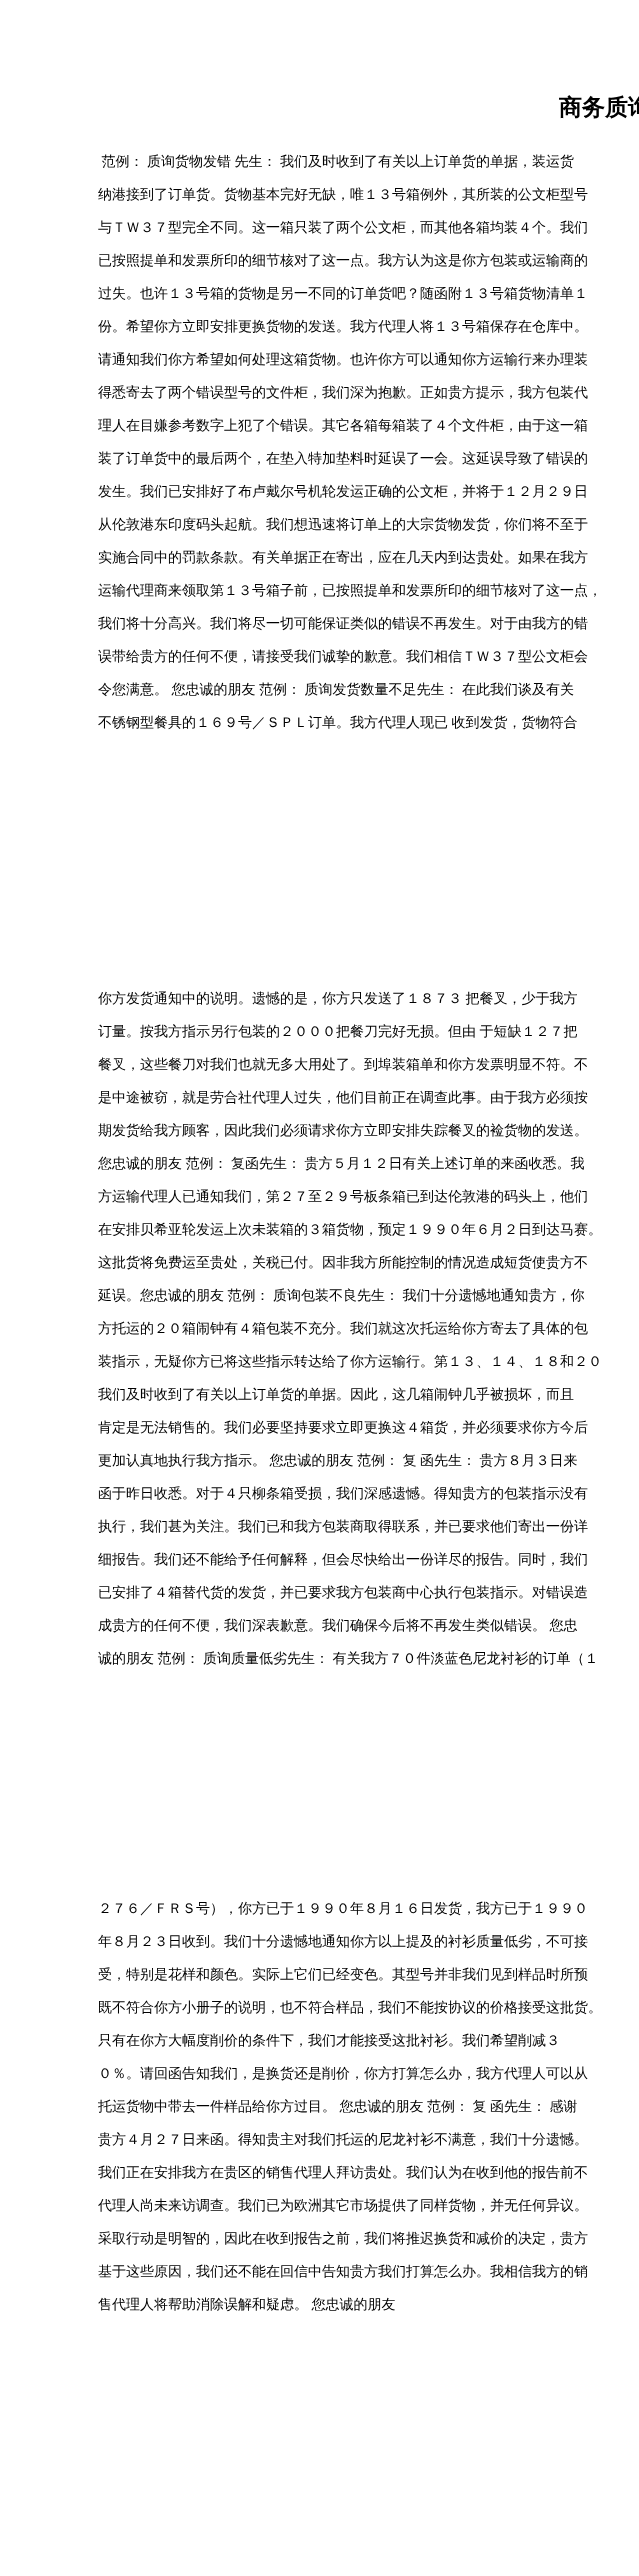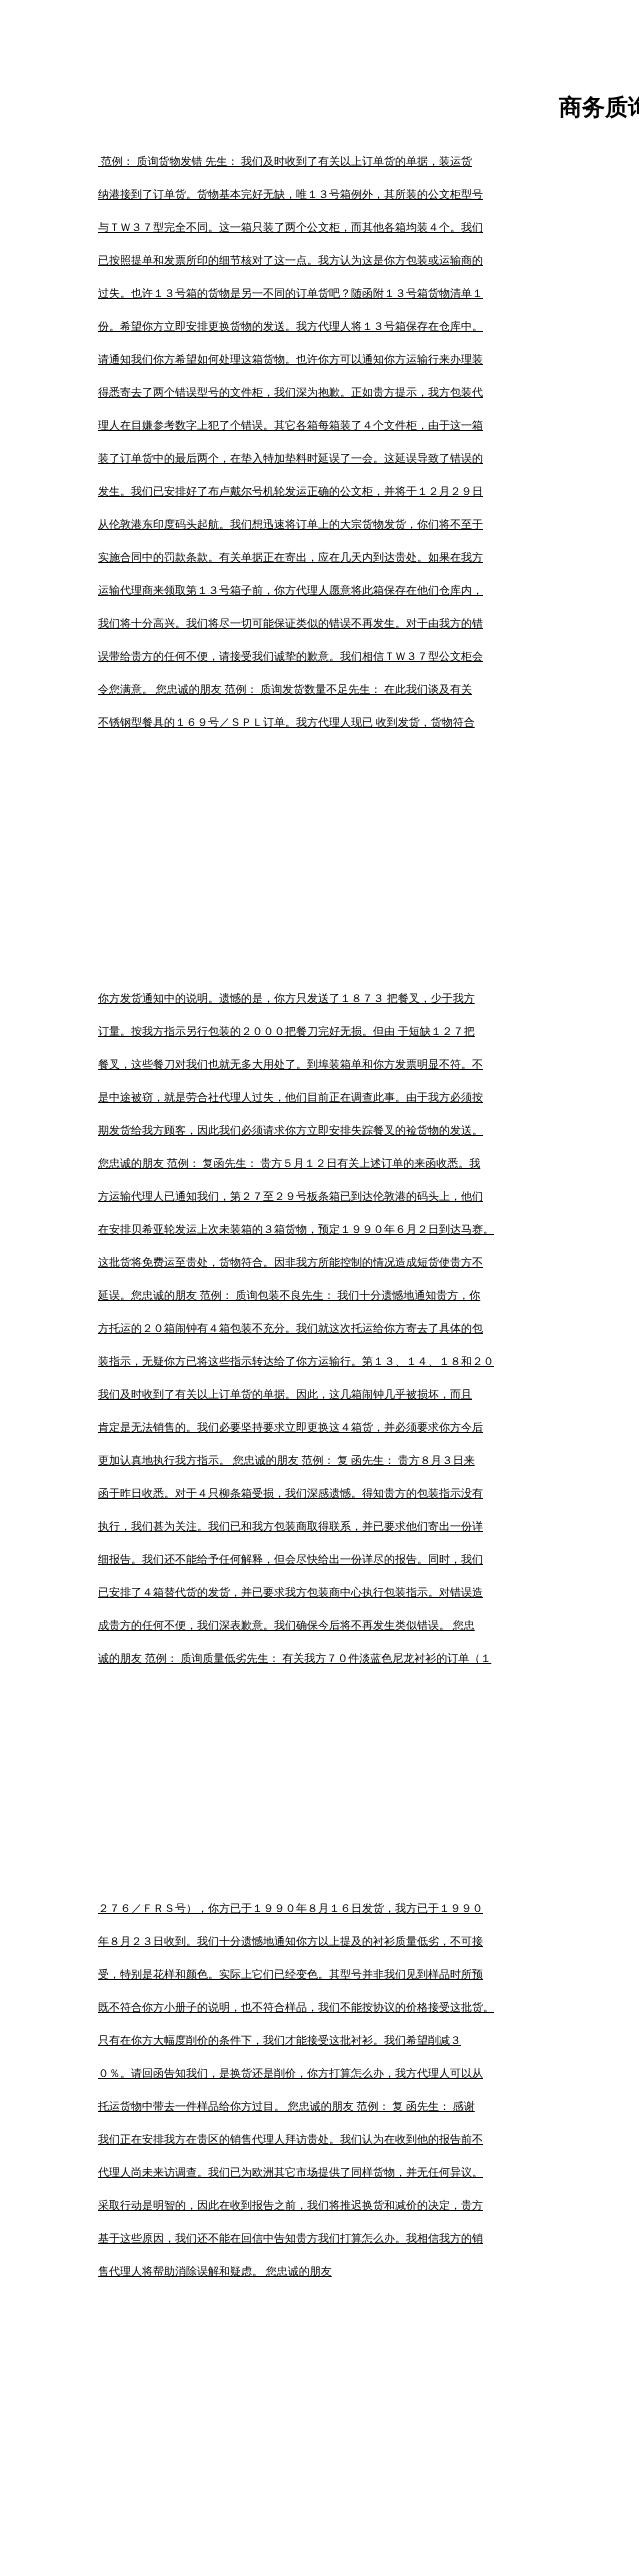--- a/index.html
+++ b/index.html
@@ -26,25 +26,24 @@
     padding-left: 35px;
   }
   .para {
     position: absolute;
     left: 98px;
     width: 453px;
   }
   .line {
     height: 33px;
     line-height: 33px;
-    font-size: 11px;
+    font-size: 14px;
     white-space: pre;
     letter-spacing: 0px;
     color: #000000;
-    text-decoration: underline;
   }
 </style>
 </head>
 <body>
 
 <div class="page">
   <h1 class="title">商务质询函</h1>
   <div class="para" style="top:145px">
       <div class="line"> 范例： 质询货物发错 先生： 我们及时收到了有关以上订单货的单据，装运货</div>
       <div class="line">纳港接到了订单货。货物基本完好无缺，唯１３号箱例外，其所装的公文柜型号</div>
@@ -52,36 +51,36 @@
       <div class="line">已按照提单和发票所印的细节核对了这一点。我方认为这是你方包装或运输商的</div>
       <div class="line">过失。也许１３号箱的货物是另一不同的订单货吧？随函附１３号箱货物清单１</div>
       <div class="line">份。希望你方立即安排更换货物的发送。我方代理人将１３号箱保存在仓库中。</div>
       <div class="line">请通知我们你方希望如何处理这箱货物。也许你方可以通知你方运输行来办理装</div>
       <div class="line">得悉寄去了两个错误型号的文件柜，我们深为抱歉。正如贵方提示，我方包装代</div>
       <div class="line">理人在目嫌参考数字上犯了个错误。其它各箱每箱装了４个文件柜，由于这一箱</div>
       <div class="line">装了订单货中的最后两个，在垫入特加垫料时延误了一会。这延误导致了错误的</div>
       <div class="line">发生。我们已安排好了布卢戴尔号机轮发运正确的公文柜，并将于１２月２９日</div>
       <div class="line">从伦敦港东印度码头起航。我们想迅速将订单上的大宗货物发货，你们将不至于</div>
       <div class="line">实施合同中的罚款条款。有关单据正在寄出，应在几天内到达贵处。如果在我方</div>
-      <div class="line">运输代理商来领取第１３号箱子前，你方代理人愿意将此箱保存在他们仓库内，</div>
+      <div class="line">运输代理商来领取第１３号箱子前，已按照提单和发票所印的细节核对了这一点，</div>
       <div class="line">我们将十分高兴。我们将尽一切可能保证类似的错误不再发生。对于由我方的错</div>
       <div class="line">误带给贵方的任何不便，请接受我们诚挚的歉意。我们相信ＴＷ３７型公文柜会</div>
       <div class="line">令您满意。 您忠诚的朋友 范例： 质询发货数量不足先生： 在此我们谈及有关</div>
       <div class="line">不锈钢型餐具的１６９号／ＳＰＬ订单。我方代理人现已 收到发货，货物符合</div>
     </div>
   <div class="para" style="top:982px">
       <div class="line">你方发货通知中的说明。遗憾的是，你方只发送了１８７３ 把餐叉，少于我方</div>
       <div class="line">订量。按我方指示另行包装的２０００把餐刀完好无损。但由 于短缺１２７把</div>
       <div class="line">餐叉，这些餐刀对我们也就无多大用处了。到埠装箱单和你方发票明显不符。不</div>
       <div class="line">是中途被窃，就是劳合社代理人过失，他们目前正在调查此事。由于我方必须按</div>
       <div class="line">期发货给我方顾客，因此我们必须请求你方立即安排失踪餐叉的裣货物的发送。</div>
       <div class="line">您忠诚的朋友 范例： 复函先生： 贵方５月１２日有关上述订单的来函收悉。我</div>
       <div class="line">方运输代理人已通知我们，第２７至２９号板条箱已到达伦敦港的码头上，他们</div>
       <div class="line">在安排贝希亚轮发运上次未装箱的３箱货物，预定１９９０年６月２日到达马赛。</div>
-      <div class="line">这批货将免费运至贵处，货物符合。因非我方所能控制的情况造成短货使贵方不</div>
+      <div class="line">这批货将免费运至贵处，关税已付。因非我方所能控制的情况造成短货使贵方不</div>
       <div class="line">延误。您忠诚的朋友 范例： 质询包装不良先生： 我们十分遗憾地通知贵方，你</div>
       <div class="line">方托运的２０箱闹钟有４箱包装不充分。我们就这次托运给你方寄去了具体的包</div>
       <div class="line">装指示，无疑你方已将这些指示转达给了你方运输行。第１３、１４、１８和２０</div>
       <div class="line">我们及时收到了有关以上订单货的单据。因此，这几箱闹钟几乎被损坏，而且</div>
       <div class="line">肯定是无法销售的。我们必要坚持要求立即更换这４箱货，并必须要求你方今后</div>
       <div class="line">更加认真地执行我方指示。 您忠诚的朋友 范例： 复 函先生： 贵方８月３日来</div>
       <div class="line">函于昨日收悉。对于４只柳条箱受损，我们深感遗憾。得知贵方的包装指示没有</div>
       <div class="line">执行，我们甚为关注。我们已和我方包装商取得联系，并已要求他们寄出一份详</div>
       <div class="line">细报告。我们还不能给予任何解释，但会尽快给出一份详尽的报告。同时，我们</div>
       <div class="line">已安排了４箱替代货的发货，并已要求我方包装商中心执行包装指示。对错误造</div>
@@ -89,20 +88,21 @@
       <div class="line">诚的朋友 范例： 质询质量低劣先生： 有关我方７０件淡蓝色尼龙衬衫的订单（１</div>
     </div>
   <div class="para" style="top:1892px">
       <div class="line">２７６／ＦＲＳ号），你方已于１９９０年８月１６日发货，我方已于１９９０</div>
       <div class="line">年８月２３日收到。我们十分遗憾地通知你方以上提及的衬衫质量低劣，不可接</div>
       <div class="line">受，特别是花样和颜色。实际上它们已经变色。其型号并非我们见到样品时所预</div>
       <div class="line">既不符合你方小册子的说明，也不符合样品，我们不能按协议的价格接受这批货。</div>
       <div class="line">只有在你方大幅度削价的条件下，我们才能接受这批衬衫。我们希望削减３</div>
       <div class="line">０％。请回函告知我们，是换货还是削价，你方打算怎么办，我方代理人可以从</div>
       <div class="line">托运货物中带去一件样品给你方过目。 您忠诚的朋友 范例： 复 函先生： 感谢</div>
+      <div class="line">贵方４月２７日来函。得知贵主对我们托运的尼龙衬衫不满意，我们十分遗憾。</div>
       <div class="line">我们正在安排我方在贵区的销售代理人拜访贵处。我们认为在收到他的报告前不</div>
       <div class="line">代理人尚未来访调查。我们已为欧洲其它市场提供了同样货物，并无任何异议。</div>
       <div class="line">采取行动是明智的，因此在收到报告之前，我们将推迟换货和减价的决定，贵方</div>
       <div class="line">基于这些原因，我们还不能在回信中告知贵方我们打算怎么办。我相信我方的销</div>
       <div class="line">售代理人将帮助消除误解和疑虑。 您忠诚的朋友</div>
     </div>
 </div>
 
 
 </body></html>

